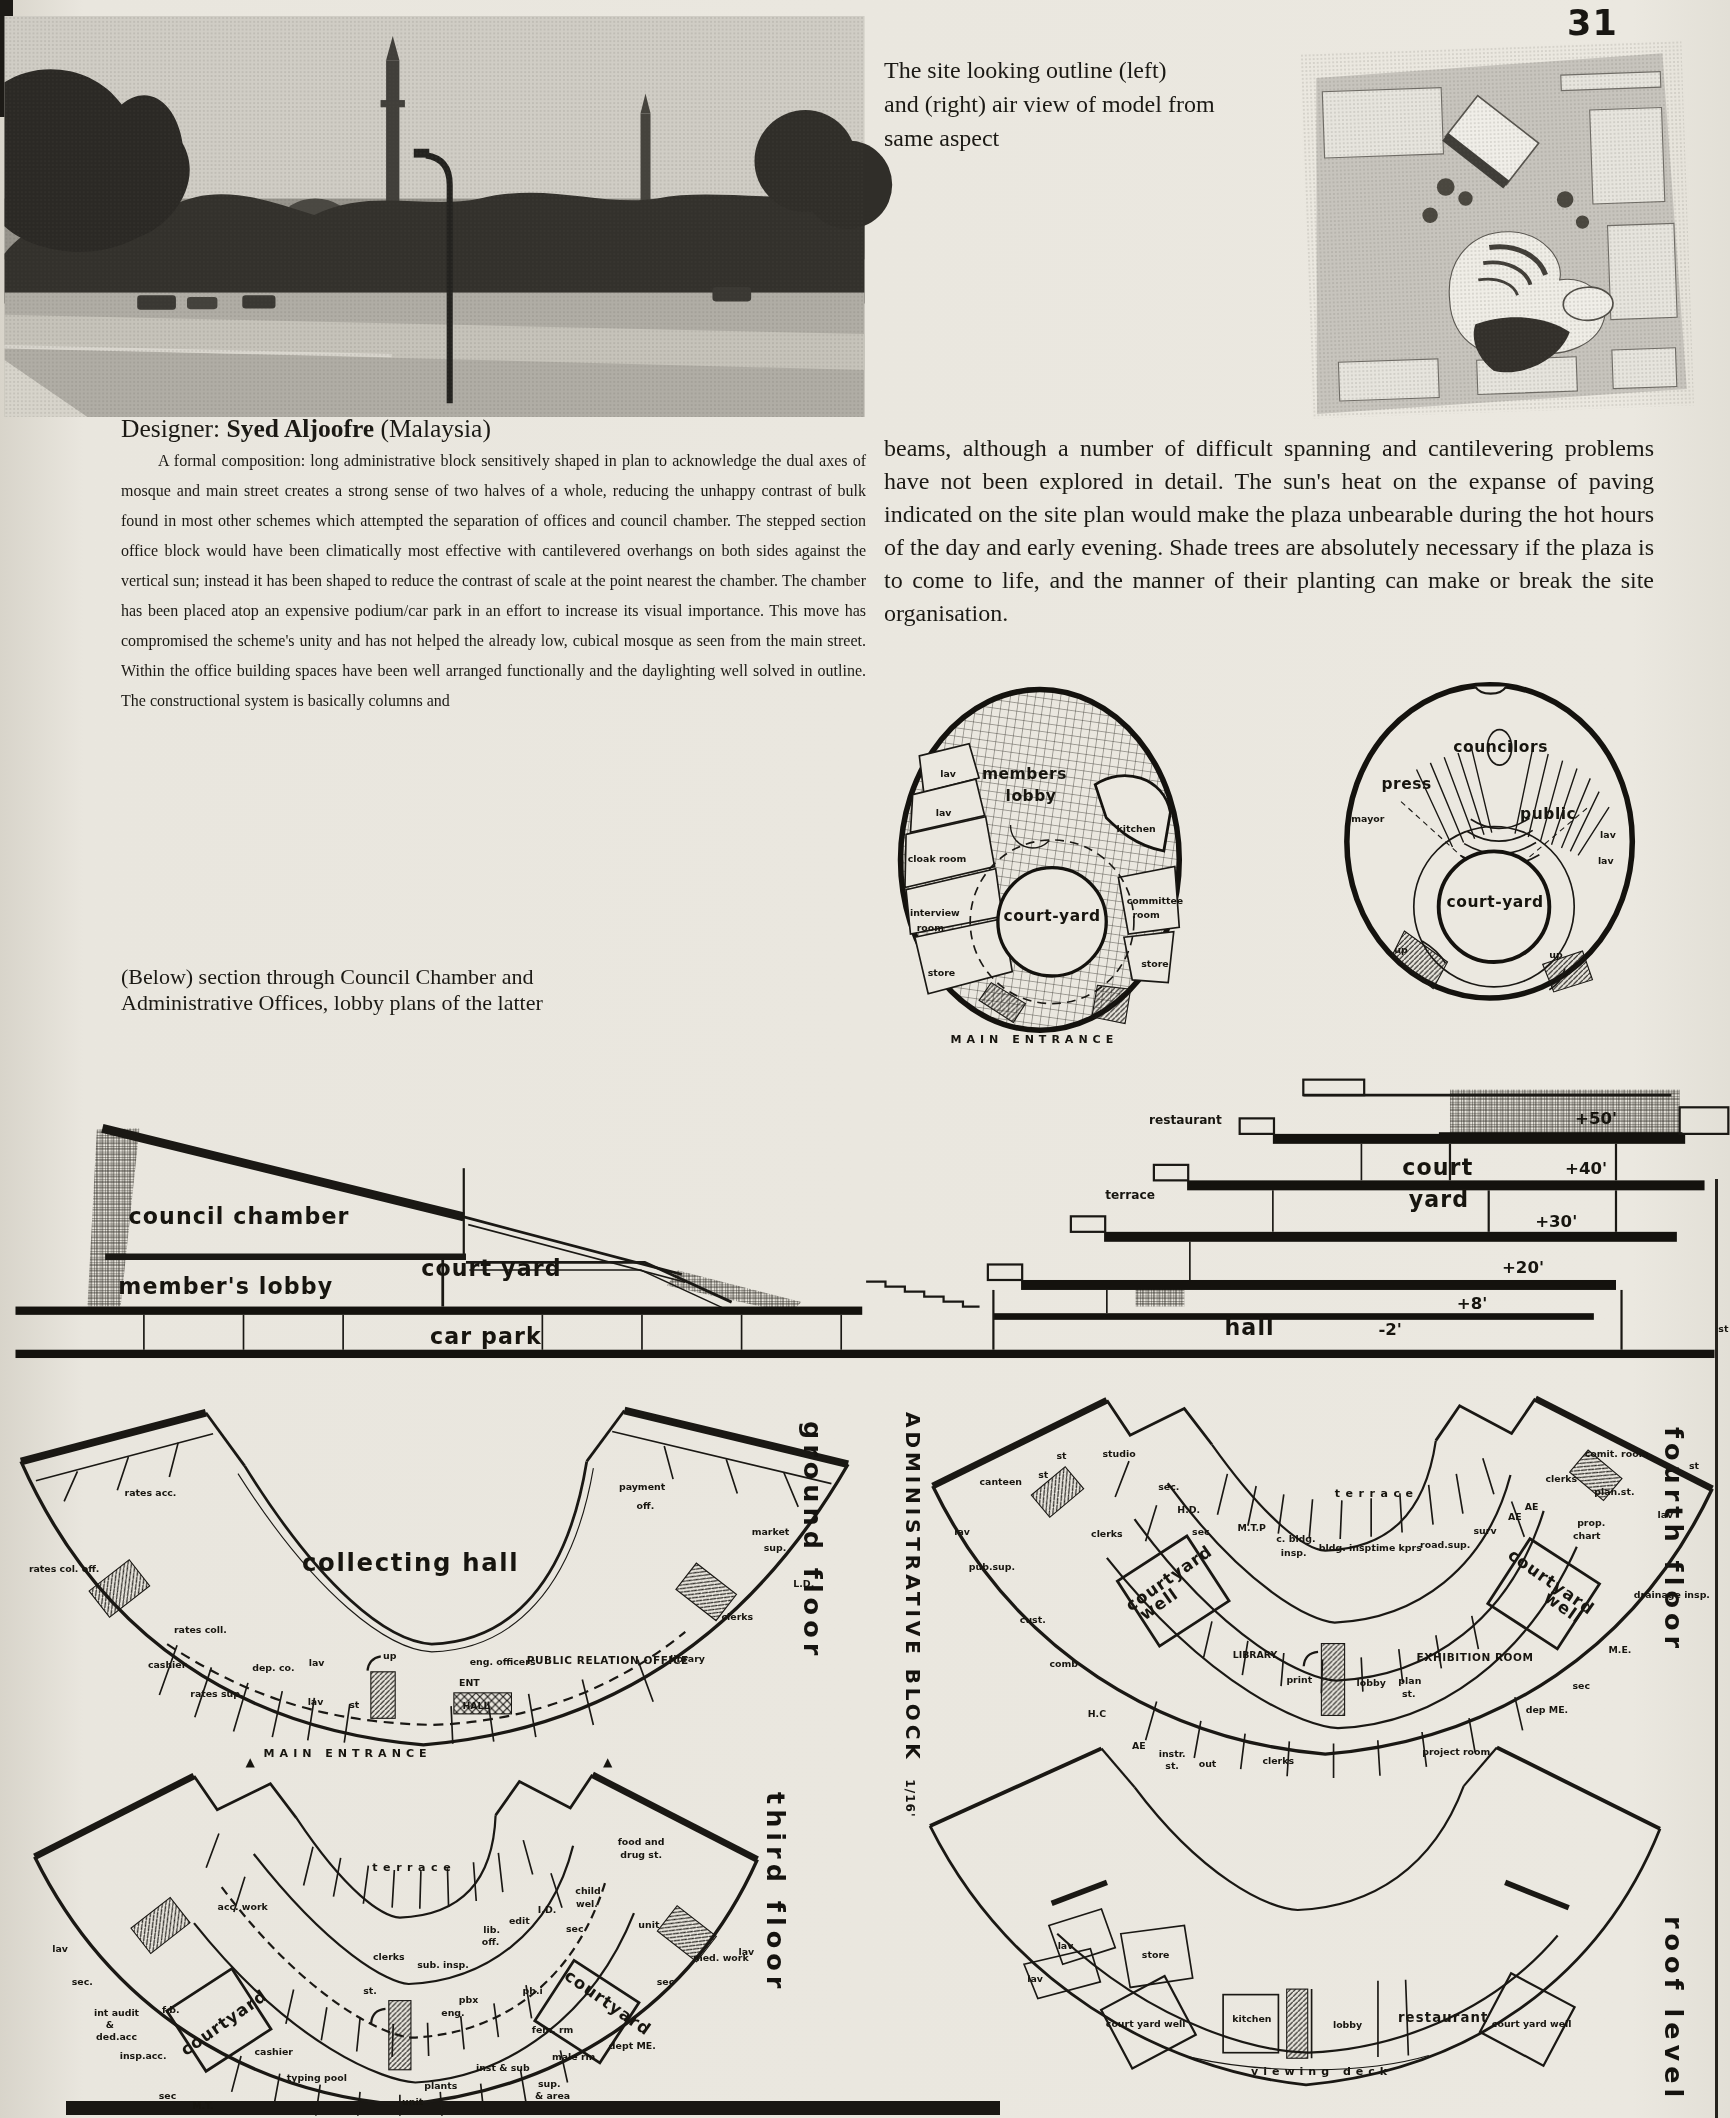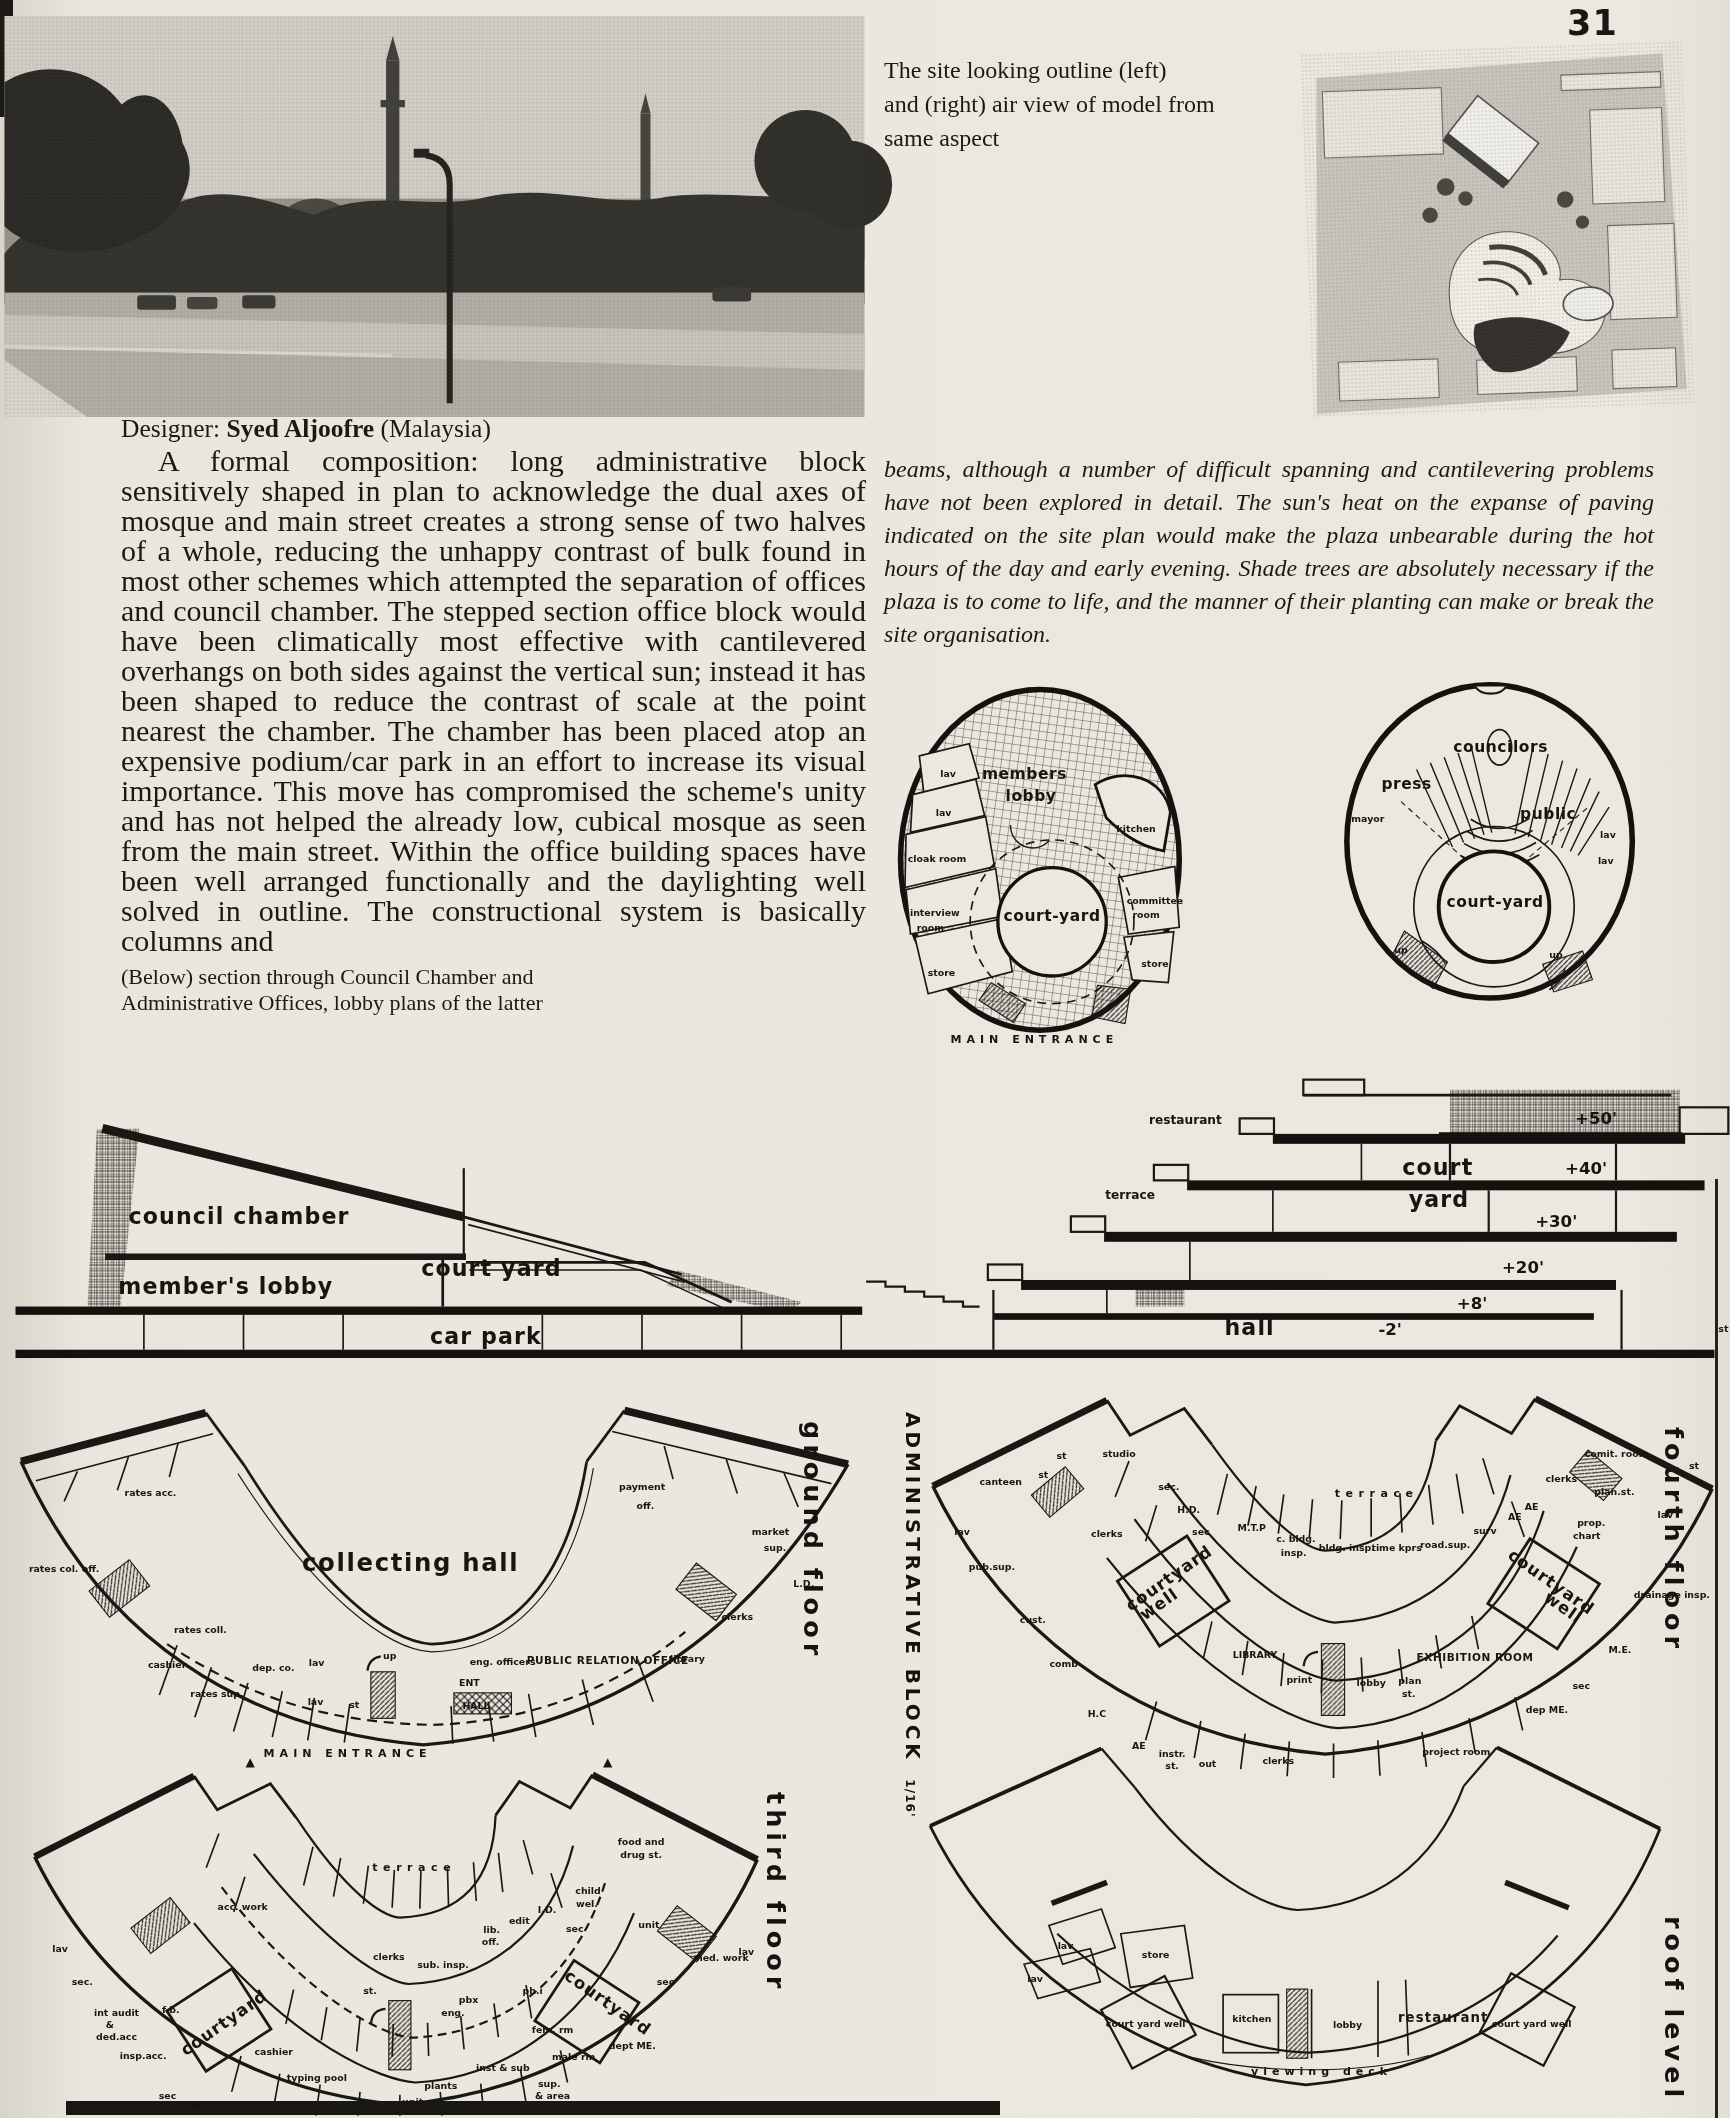--- a/index.html
+++ b/index.html
@@ -10,22 +10,22 @@
   .corner-bar{left:0;top:0;width:13.3px;height:117px;background:#1c1a16;}
   .bottom-bar{left:66px;top:2101px;width:934px;height:14.4px;background:#191713;}
   .edge-right{left:1715px;top:1179px;width:3.3px;height:940px;background:#25221d;}
   .page-number{left:1567px;top:3.3px;font:700 35px "DejaVu Sans",sans-serif;color:#191713;letter-spacing:1.1px;}
   .street-photo{left:4.4px;top:15.5px;width:861px;height:401px;}
   .model-photo{left:1306px;top:47px;width:382px;height:365px;transform:rotate(-2deg);}
   .photo-caption{left:884px;top:53px;width:432px;font-size:24px;line-height:34px;}
   .designer-line{left:121px;top:414px;width:747px;font-size:25.5px;}
   .designer-line b{font-weight:700;text-align:right;}
   .col{position:absolute;text-align:justify;}
-  .col-left{left:121px;top:446px;width:745px;font-size:30px;line-height:30px;text-indent:37px;}
-  .col-right{left:884px;top:453px;width:770px;font-size:24px;line-height:33px;font-style:italic;}
+  .col-left{left:121px;top:446px;width:745px;font-size:16px;line-height:30px;text-indent:37px;}
+  .col-right{left:884px;top:432px;width:770px;font-size:24px;line-height:33px;}
   .caption-below{left:121px;top:964px;width:664px;font-size:22px;line-height:26px;}
   .vt{position:absolute;transform:rotate(90deg);transform-origin:0 0;
       font:700 25.5px "DejaVu Sans",sans-serif;letter-spacing:5px;white-space:nowrap;color:#15130f;}
   .vt-admin{font-size:20px;letter-spacing:3.9px;}
   .vt-admin .scale{font-size:12px;margin-left:16.6px;letter-spacing:1.1px;}
   svg{position:absolute;overflow:visible;}
   svg *{vector-effect:none;}
   .ln{stroke:#1a1814;fill:none;}
   .pl{font-family:"DejaVu Sans",sans-serif;fill:#17150f;text-anchor:middle;font-weight:700;}
   .c-s{font-size:17px;}

